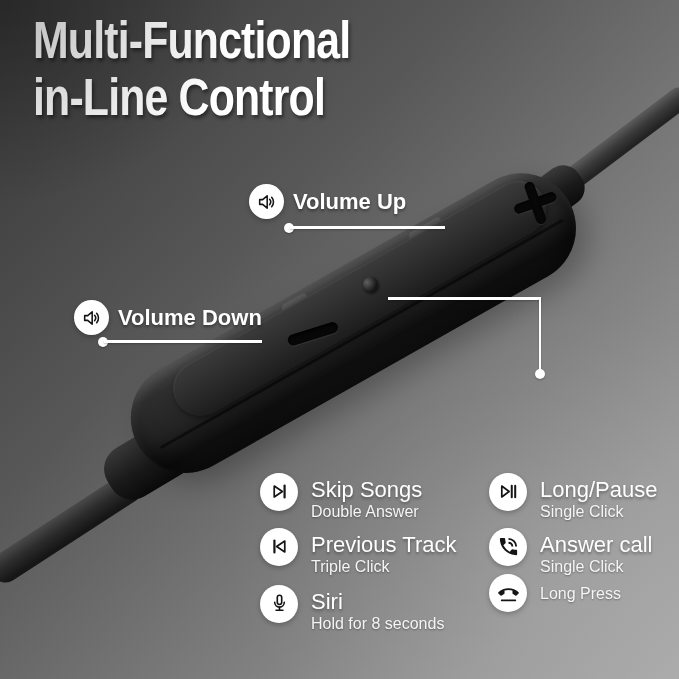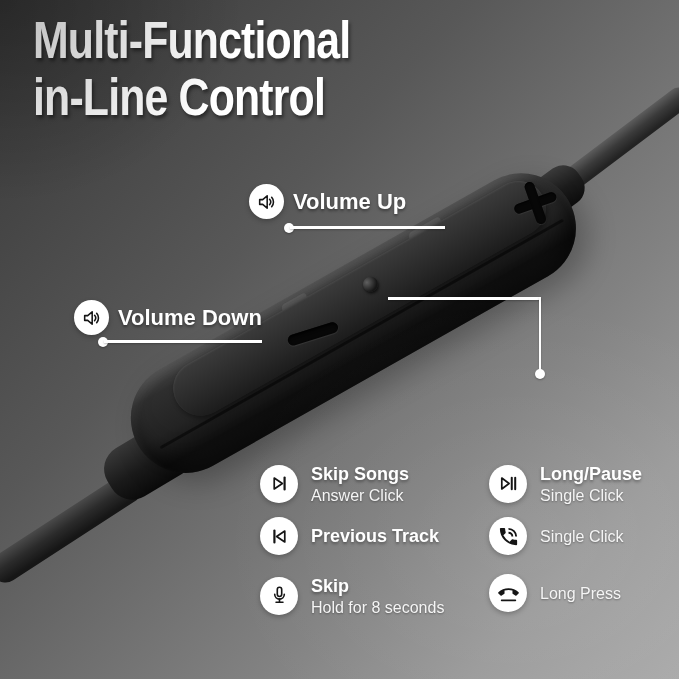--- a/index.html
+++ b/index.html
@@ -79,22 +79,22 @@
   .vol-chip{position:absolute;display:flex;align-items:center;gap:9px;z-index:7;}
   .vol-chip .icon-circle{width:35px;height:35px;}
   .chip-label{color:#fff;font-size:22px;font-weight:bold;white-space:nowrap;
     text-shadow:0 2px 3px rgba(0,0,0,0.4);}
   .chip-volup{left:249px;top:184px;}
   .chip-voldown{left:74px;top:300px;}
 
   .fn-row{position:absolute;display:flex;align-items:center;gap:13px;z-index:7;}
   .fn-row .icon-circle{width:38px;height:38px;}
   .fn-text{display:flex;flex-direction:column;}
-  .fn-title{color:#fff;font-size:18px;font-weight:bold;line-height:24px;white-space:nowrap;
-    text-shadow:0 2px 3px rgba(0,0,0,0.35);}
+  .fn-title{color:#fff;font-size:22px;font-weight:normal;line-height:24px;white-space:nowrap;
+    text-shadow:0 2px 3px rgba(0,0,0,0.35);margin-top:16px;}
   .fn-sub{color:#f5f5f5;font-size:16px;line-height:19px;white-space:nowrap;
     text-shadow:0 1px 2px rgba(0,0,0,0.35);}
   .row-l{left:260px;}
   .row-r{left:489px;}
   .row-y1{top:462px;}
   .row-y2{top:517px;}
   .row-y3{top:574px;}
 
   svg{display:block;}
 </style>
@@ -158,47 +158,48 @@
 
   <div class="fn-row row-l row-y1">
     <span class="icon-circle">
       <svg width="23" height="23" viewBox="0 0 24 24" fill="none" stroke="#151515" stroke-width="1.8" stroke-linejoin="round" stroke-linecap="round">
         <path d="M6.5 6.3 L15 12 L6.5 17.7 Z"></path>
         <line x1="17.3" y1="5.8" x2="17.3" y2="18.2" stroke-width="2.3"></line>
       </svg>
     </span>
     <span class="fn-text">
       <span class="fn-title">Skip Songs</span>
-      <span class="fn-sub">Answer Click</span>
+      <span class="fn-sub">Double Answer</span>
     </span>
   </div>
 
   <div class="fn-row row-l row-y2">
     <span class="icon-circle">
       <svg width="23" height="23" viewBox="0 0 24 24" fill="none" stroke="#151515" stroke-width="1.8" stroke-linejoin="round" stroke-linecap="round">
         <path d="M17.5 6.3 L9 12 L17.5 17.7 Z"></path>
         <line x1="6.7" y1="5.8" x2="6.7" y2="18.2" stroke-width="2.3"></line>
       </svg>
     </span>
     <span class="fn-text">
       <span class="fn-title">Previous Track</span>
+      <span class="fn-sub">Triple Click</span>
     </span>
   </div>
 
   <div class="fn-row row-l row-y3">
     <span class="icon-circle">
       <svg width="23" height="23" viewBox="0 0 24 24" fill="none" stroke="#151515" stroke-width="1.7" stroke-linejoin="round" stroke-linecap="round">
         <rect x="9.7" y="3.4" width="4.6" height="9.6" rx="2.3"></rect>
         <path d="M7 10.8a5 5 0 0 0 10 0"></path>
         <line x1="12" y1="15.8" x2="12" y2="19"></line>
         <line x1="8.4" y1="19" x2="15.6" y2="19"></line>
       </svg>
     </span>
     <span class="fn-text">
-      <span class="fn-title">Skip</span>
+      <span class="fn-title">Siri</span>
       <span class="fn-sub">Hold for 8 seconds</span>
     </span>
   </div>
 
   <div class="fn-row row-r row-y1">
     <span class="icon-circle">
       <svg width="23" height="23" viewBox="0 0 24 24" fill="none" stroke="#151515" stroke-width="1.8" stroke-linejoin="round" stroke-linecap="round">
         <path d="M5 6.3 L12.6 12 L5 17.7 Z"></path>
         <line x1="15.4" y1="5.9" x2="15.4" y2="18.1" stroke-width="2.1"></line>
         <line x1="19" y1="5.9" x2="19" y2="18.1" stroke-width="2.1"></line>
@@ -212,20 +213,21 @@
 
   <div class="fn-row row-r row-y2">
     <span class="icon-circle">
       <svg width="23" height="23" viewBox="0 0 24 24">
         <path fill="#151515" d="M20 15.5c-1.25 0-2.45-.2-3.57-.57a1.02 1.02 0 0 0-1.02.24l-2.2 2.2a15.05 15.05 0 0 1-6.59-6.59l2.2-2.21a1 1 0 0 0 .25-1A11.36 11.36 0 0 1 8.5 4a1 1 0 0 0-1-1H4a1 1 0 0 0-1 1 17 17 0 0 0 17 17 1 1 0 0 0 1-1v-3.5a1 1 0 0 0-1-1z"></path>
         <path d="M19 12h2a9 9 0 0 0-9-9v2a7 7 0 0 1 7 7z" fill="#151515"></path>
         <path d="M15 12h2a5 5 0 0 0-5-5v2a3 3 0 0 1 3 3z" fill="#151515"></path>
       </svg>
     </span>
     <span class="fn-text">
+      <span class="fn-title">Answer call</span>
       <span class="fn-sub">Single Click</span>
     </span>
   </div>
 
   <div class="fn-row row-r row-y3">
     <span class="icon-circle">
       <svg width="23" height="23" viewBox="0 0 24 24">
         <path fill="#151515" transform="translate(1.2,0.2) scale(0.9)" d="M12 9c-1.6 0-3.15.25-4.6.72v3.1c0 .39-.23.74-.56.9-.98.49-1.87 1.12-2.66 1.85-.18.18-.43.28-.7.28-.28 0-.53-.11-.71-.29L.29 13.08A.96.96 0 0 1 0 12.38c0-.28.11-.53.29-.71C3.34 8.78 7.46 7 12 7s8.66 1.78 11.71 4.67c.18.18.29.43.29.71 0 .28-.11.53-.29.7l-2.48 2.48a1 1 0 0 1-.71.29c-.27 0-.52-.1-.7-.28a12.6 12.6 0 0 0-2.66-1.85 1.01 1.01 0 0 1-.56-.9v-3.1A14.3 14.3 0 0 0 12 9z"></path>
         <line x1="4.8" y1="19.2" x2="19.2" y2="19.2" stroke="#151515" stroke-width="1.7" stroke-linecap="round"></line>
       </svg>

